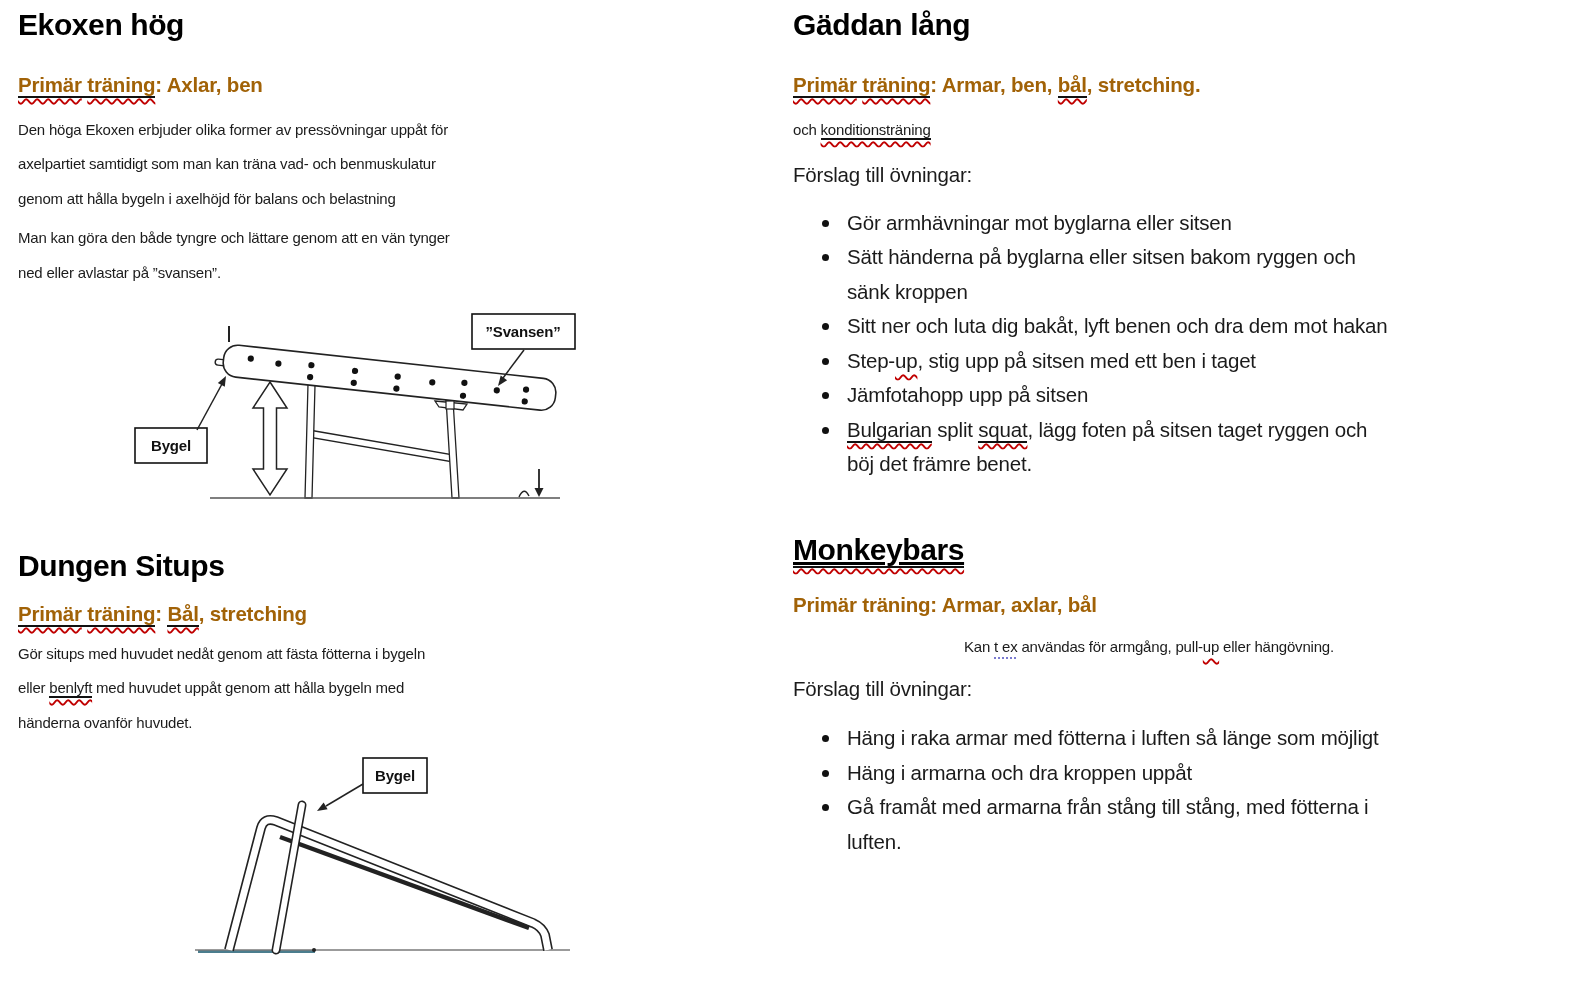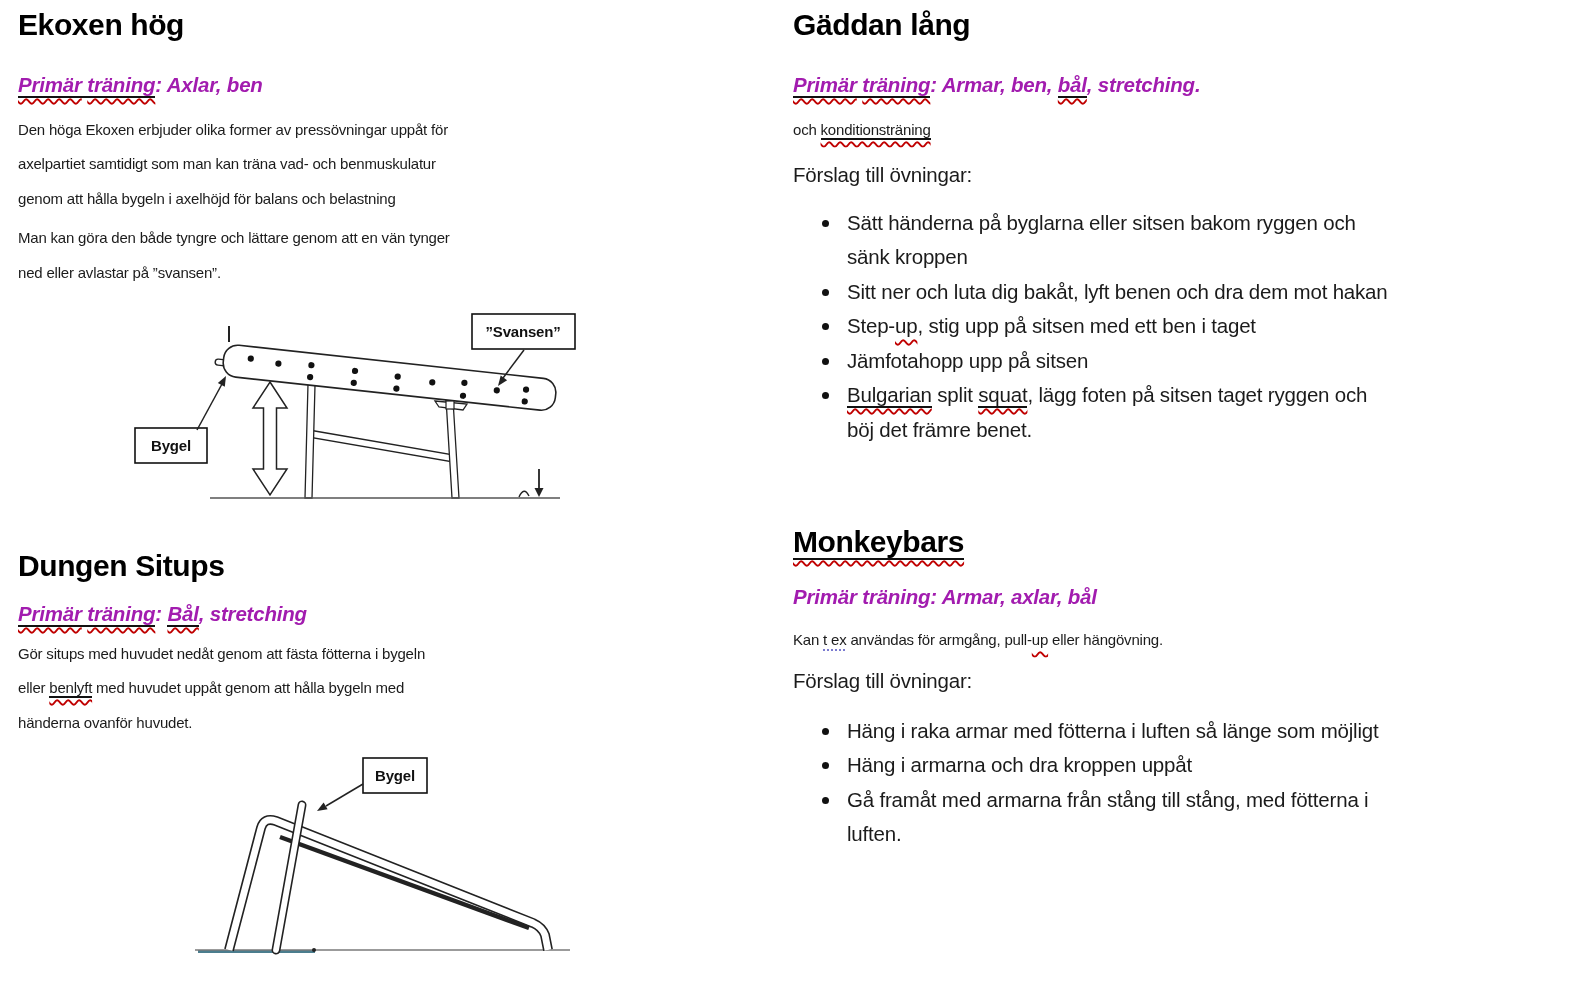--- a/index.html
+++ b/index.html
@@ -1,25 +1,25 @@
 <!DOCTYPE html>
 <html><head>
 <meta charset="utf-8">
 <style>
   html,body{margin:0;padding:0;background:#fff;}
   .page{position:relative;width:1581px;height:985px;background:#fff;overflow:hidden;
         font-family:"Liberation Sans",sans-serif;color:#1b1b1b;letter-spacing:-0.2px;}
   .cols{display:grid;grid-template-columns:723px 712px;column-gap:52px;padding:6px 0 0 18px;}
   h1{font-size:30px;line-height:38px;font-weight:700;margin:0;color:#000;letter-spacing:-0.4px;}
-  .mt-h2l{margin-top:43px;} .mt-h2r{margin-top:76px;}
-  .subhead{font-size:20.5px;font-weight:700;margin-top:24px;color:#a21caf;font-style:italic;}
+  .mt-h2l{margin-top:43px;} .mt-h2r{margin-top:49px;text-decoration:underline;}
+  .subhead{font-size:20.5px;font-weight:700;margin-top:24px;color:#a16207;}
   .subhead2{margin-top:12px;} .subhead3{margin-top:19px;}
   .para{font-size:15px;margin-top:10px;}
   .para.p2{margin-top:5px;}
-  .para.p3{margin-top:8px;}
+  .para.p3{margin-top:8px;text-align:center;}
   .tline{line-height:34.5px;white-space:pre;}
   .label-line{font-size:20.5px;line-height:34.5px;margin-top:11px;}
   .label-line2{margin-top:7px;}
   ul.bullets{margin:13px 0 0 0;padding:0;list-style:none;font-size:20.5px;}
   ul.bullets2{margin-top:15px;}
   ul.bullets li{position:relative;padding-left:54px;}
   ul.bullets li::before{content:'';position:absolute;left:29px;top:14px;width:7px;height:7px;border-radius:50%;background:#111;}
   
   .u{border-bottom:2px solid #111;}
   .usq{border-bottom:2px solid #111;}
@@ -147,20 +147,23 @@
       <h1>Gäddan lång</h1>
       <div class="subhead">
           <div class="tline"><span class="usq">Primär</span><span class="u"> </span><span class="usq">träning</span><span>: Armar, ben, </span><span class="usq">bål</span><span>, stretching.</span></div>
         </div>
       <div class="para">
           <div class="tline"><span>och </span><span class="usq">konditionsträning</span></div>
         </div>
       <div class="label-line">Förslag till övningar:</div>
       <ul class="bullets">
         <li>
+            <div class="tline"><span>Gör armhävningar mot byglarna eller sitsen</span></div>
+          </li>
+        <li>
             <div class="tline"><span>Sätt händerna på byglarna eller sitsen bakom ryggen och</span></div>
             <div class="tline"><span>sänk kroppen</span></div>
           </li>
         <li>
             <div class="tline"><span>Sitt ner och luta dig bakåt, lyft benen och dra dem mot hakan</span></div>
           </li>
         <li>
             <div class="tline"><span>Step-</span><span class="sq">up</span><span>, stig upp på sitsen med ett ben i taget</span></div>
           </li>
         <li>

